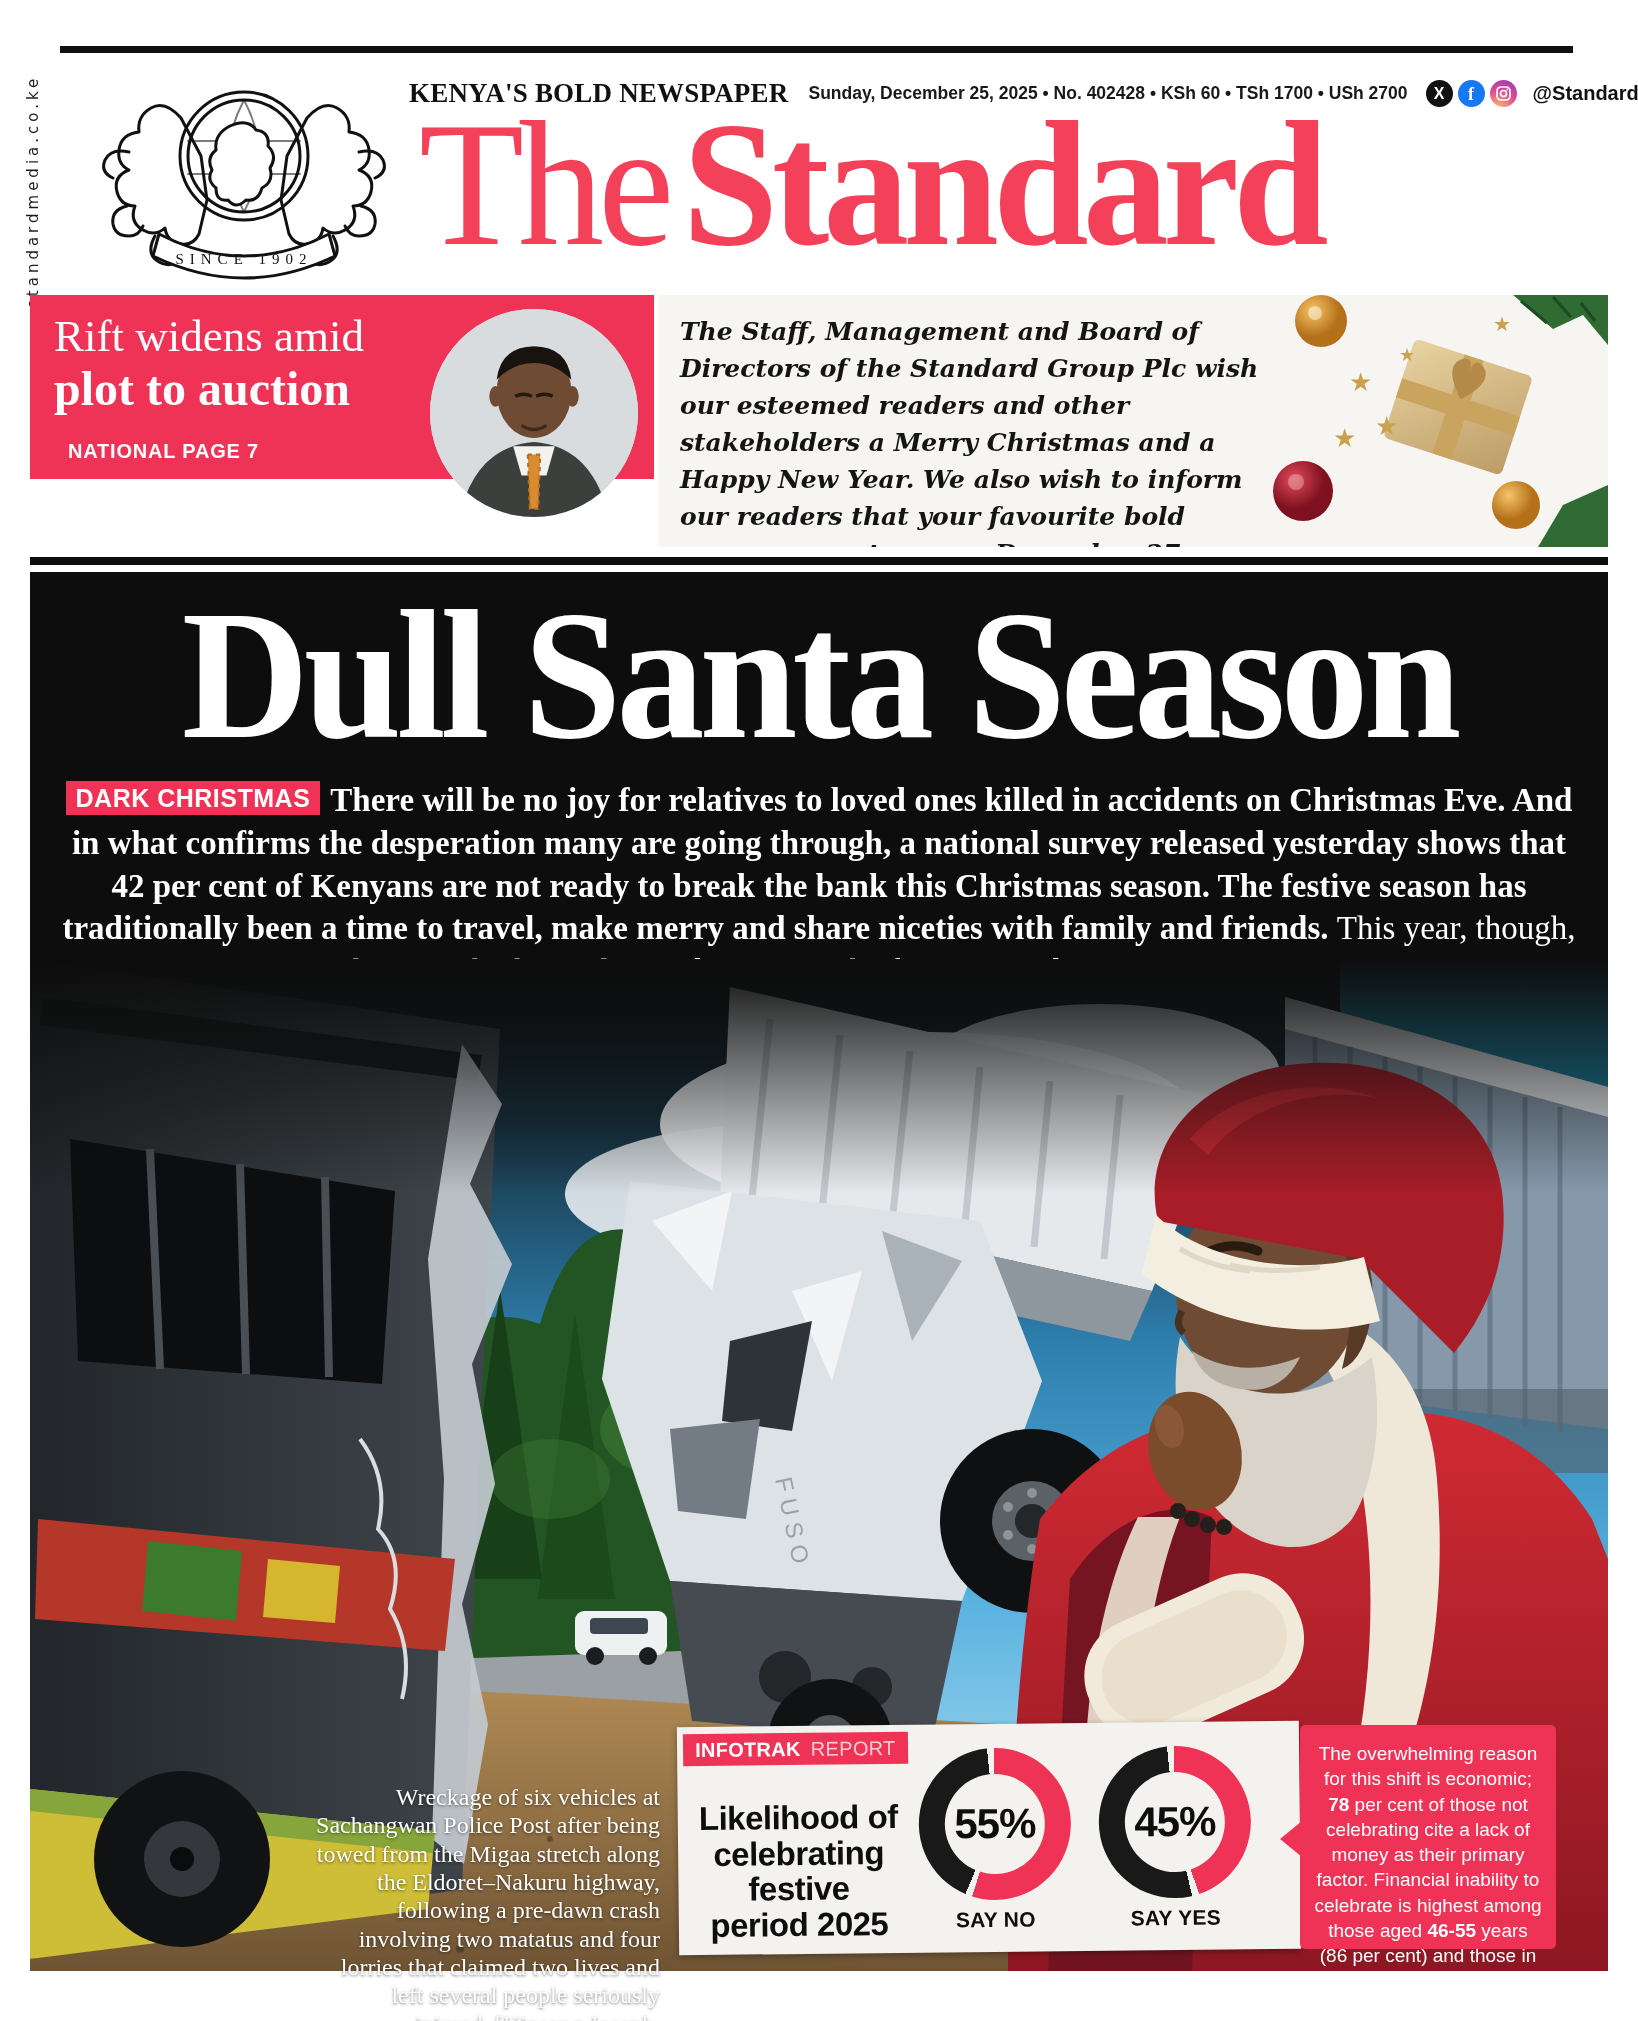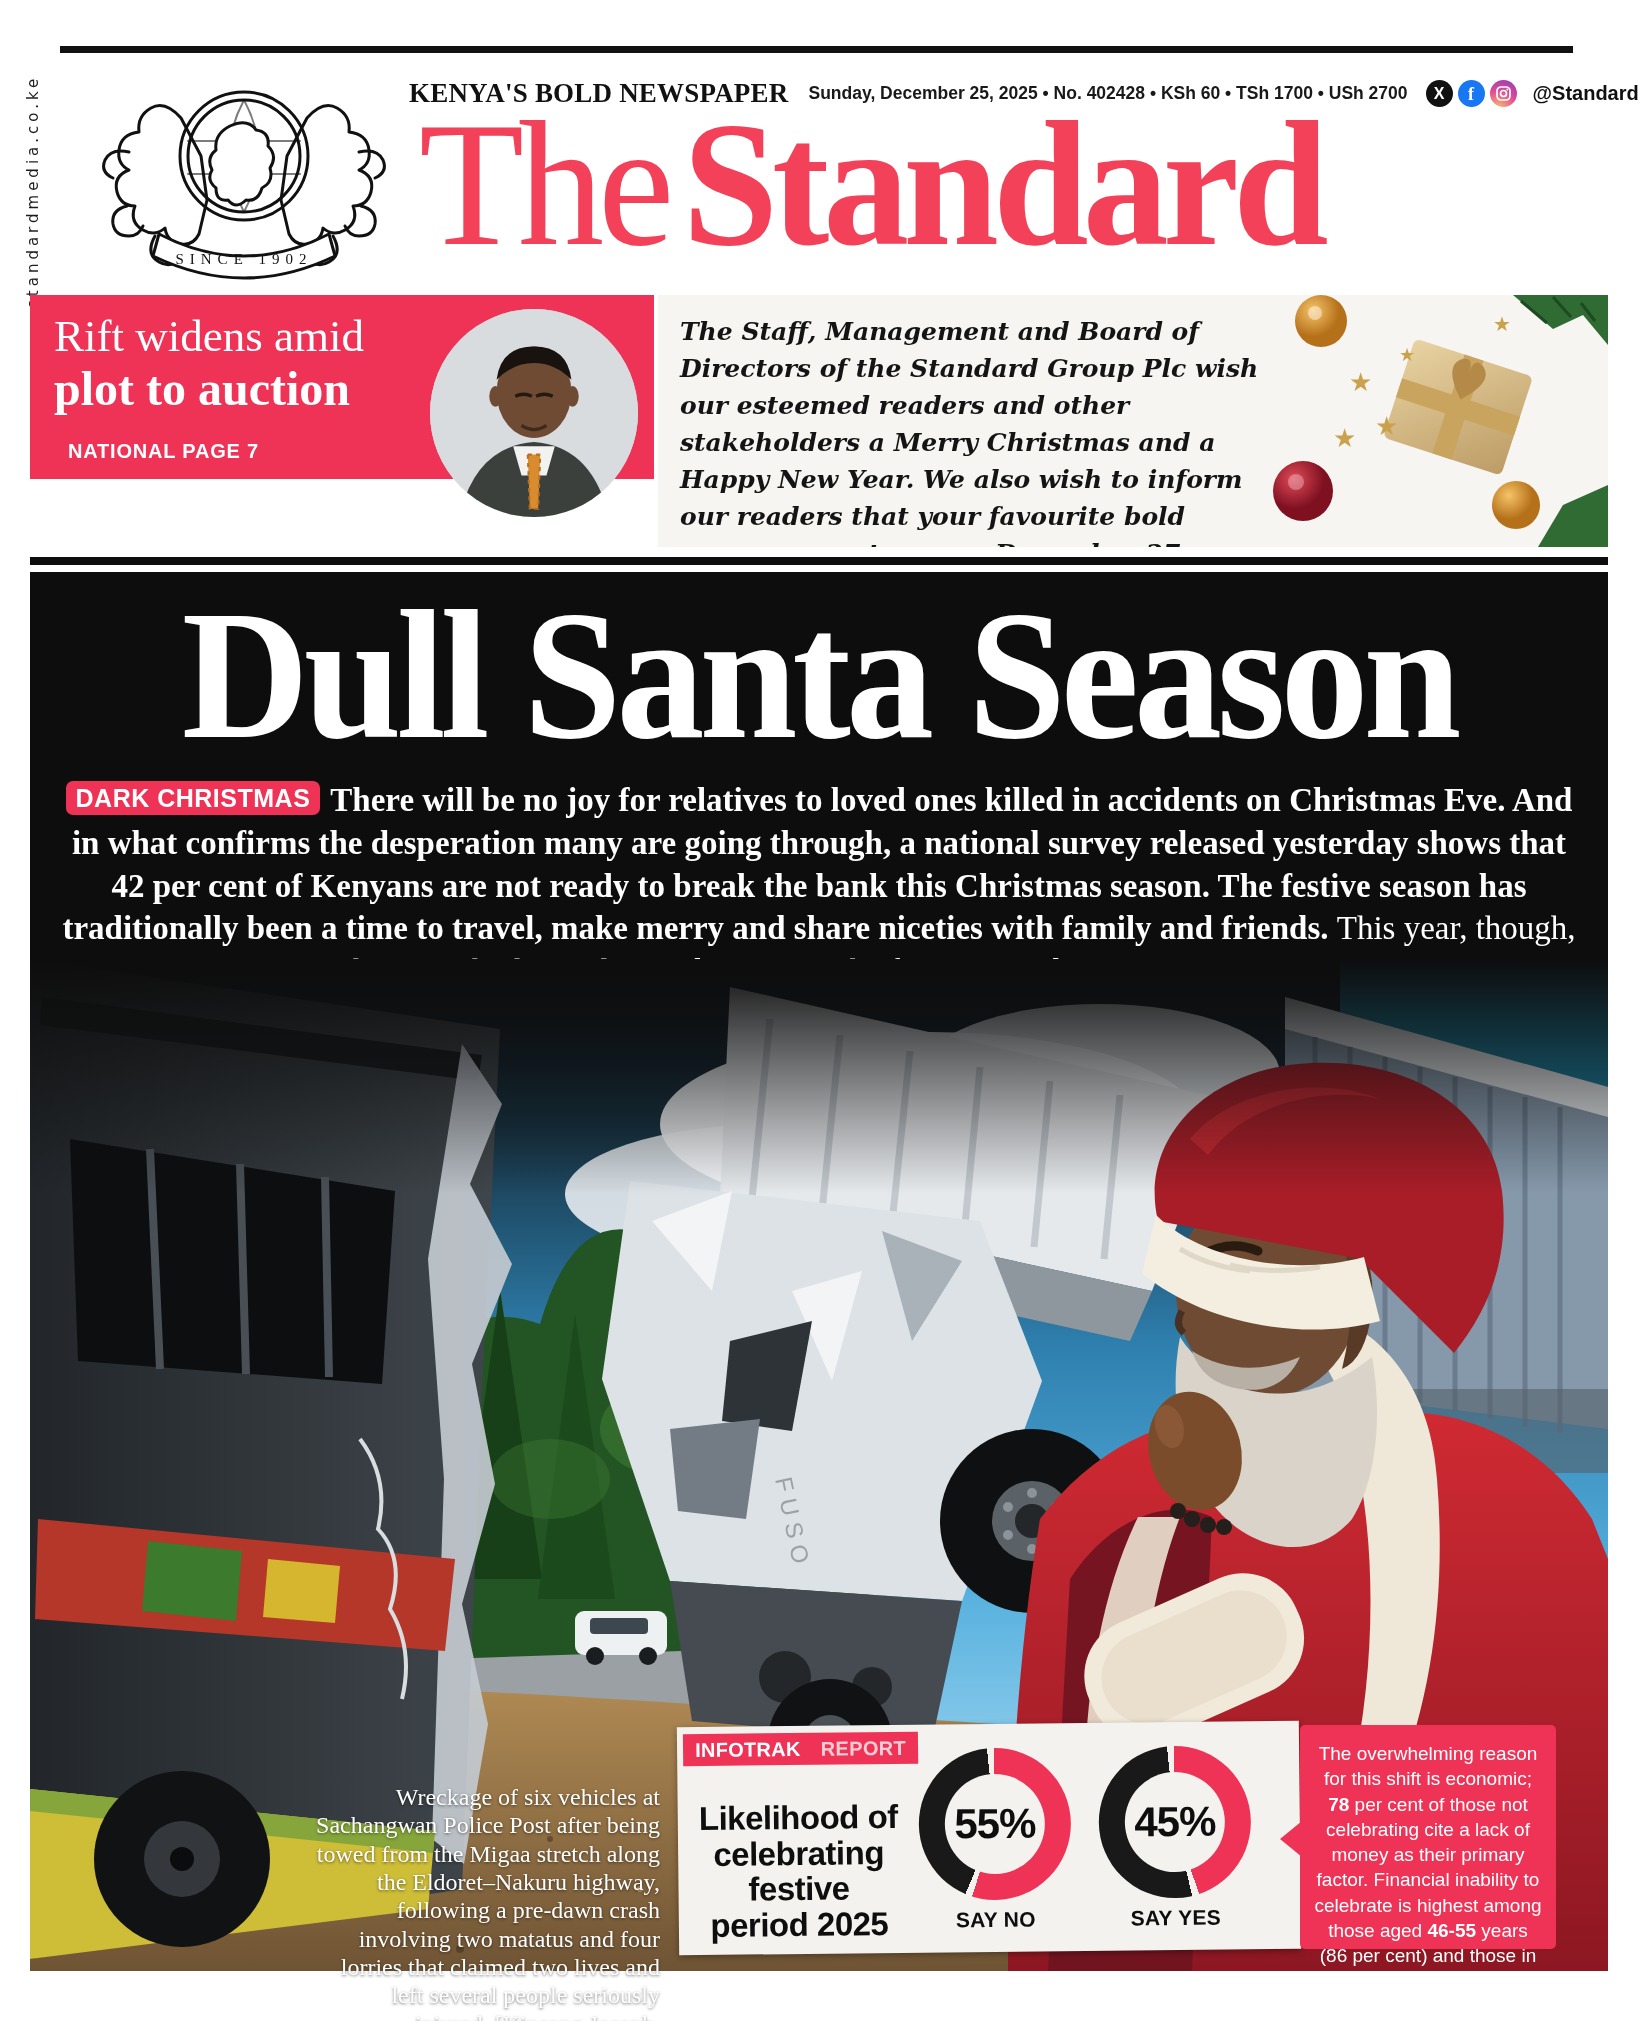--- a/index.html
+++ b/index.html
@@ -49,37 +49,37 @@
   .notice-decor{position:absolute;right:0;top:0;width:345px;height:252px;}
 
   
   .mid-rule{position:absolute;left:30px;top:557px;width:1578px;height:8px;background:var(--ink);}
   .lead{position:absolute;left:30px;top:572px;width:1578px;height:1399px;background:var(--ink);}
   .lead h1{margin-top:6px;text-align:center;color:#fff;font-family:"Liberation Serif","DejaVu Serif",serif;
     font-weight:700;font-size:176px;line-height:1.05;letter-spacing:-5px;transform:scaleY(1.05);transform-origin:top center;}
   .deck{width:1520px;margin:16px auto 0;text-align:center;color:#fff;
     font-family:"Liberation Serif","DejaVu Serif",serif;font-weight:700;font-size:33px;line-height:1.3;}
   .badge{display:inline-block;background:var(--red);color:#fff;font-family:"Liberation Sans",sans-serif;
-    font-weight:800;font-size:25px;line-height:1;padding:5px 10px 4px;letter-spacing:.5px;vertical-align:4px;margin-right:10px;border-radius:7px;}
+    font-weight:800;font-size:25px;line-height:1;padding:5px 10px 4px;letter-spacing:.5px;vertical-align:4px;margin-right:10px;}
   .deck-light{font-weight:400;}
   .pages{font-family:"Liberation Sans",sans-serif;font-weight:800;font-size:21px;letter-spacing:.5px;}
 
   
   .photo{position:absolute;left:0;top:387px;width:1578px;height:1012px;}
   .photo svg.scene{position:absolute;inset:0;width:100%;height:100%;}
   .caption{position:absolute;left:282px;top:824px;width:348px;color:#fff;
     font-family:"Liberation Serif","DejaVu Serif",serif;font-weight:400;font-size:24px;line-height:1.18;
     text-shadow:0 1px 3px rgba(0,0,0,.55);text-align:right;}
 
   
   .infotrak{position:absolute;left:648px;top:765px;width:622px;height:228px;background:#f4f2ee;
     transform:rotate(-.6deg);box-shadow:0 2px 6px rgba(0,0,0,.35);}
   .inf-badge{position:absolute;left:6px;top:7px;background:var(--red);color:#fff;padding:5px 12px 4px;
     font-weight:800;font-size:20px;letter-spacing:.3px;}
-  .inf-badge .lite{font-weight:700;opacity:.75;margin-left:20px;text-align:center;}
+  .inf-badge .lite{font-weight:400;opacity:.75;margin-left:10px;text-align:center;}
   .inf-title{position:absolute;left:18px;top:74px;width:205px;text-align:center;
     font-weight:800;font-size:33px;line-height:1.08;letter-spacing:-.5px;color:#0e0e0e;}
   .donut-wrap{position:absolute;top:24px;text-align:center;width:170px;}
   .donut-wrap.d0{left:232px;}
   .donut-wrap.d1{left:412px;}
   .donut{position:relative;width:152px;height:152px;border-radius:50%;margin:0 auto;}
   .donut::after{content:"";position:absolute;inset:26px;border-radius:50%;background:#f4f2ee;}
   .donut .pct{position:absolute;inset:0;display:flex;align-items:center;justify-content:center;
     font-weight:800;font-size:42px;color:#0e0e0e;z-index:2;letter-spacing:-1px;}
   .donut-label{margin-top:8px;font-weight:800;font-size:21px;color:#0e0e0e;letter-spacing:.3px;}

